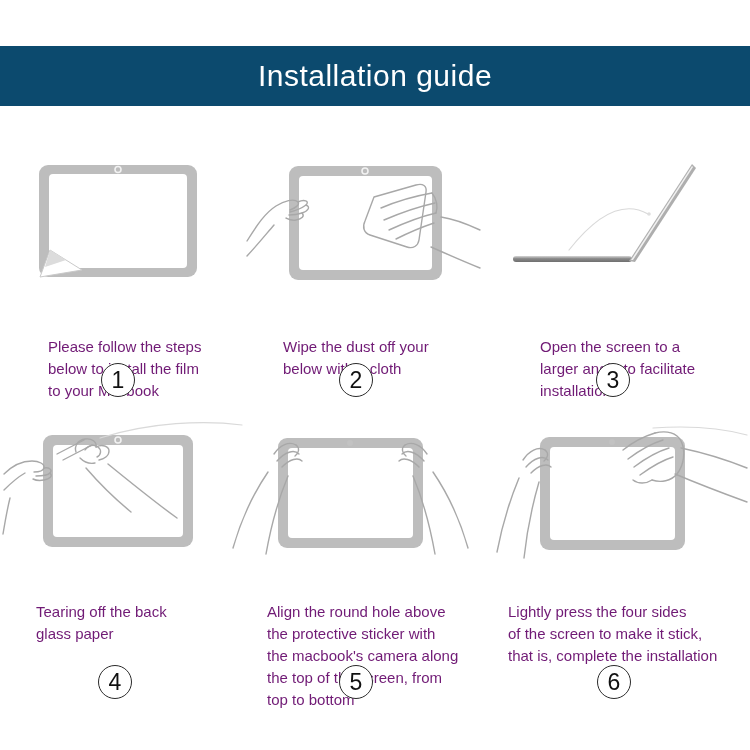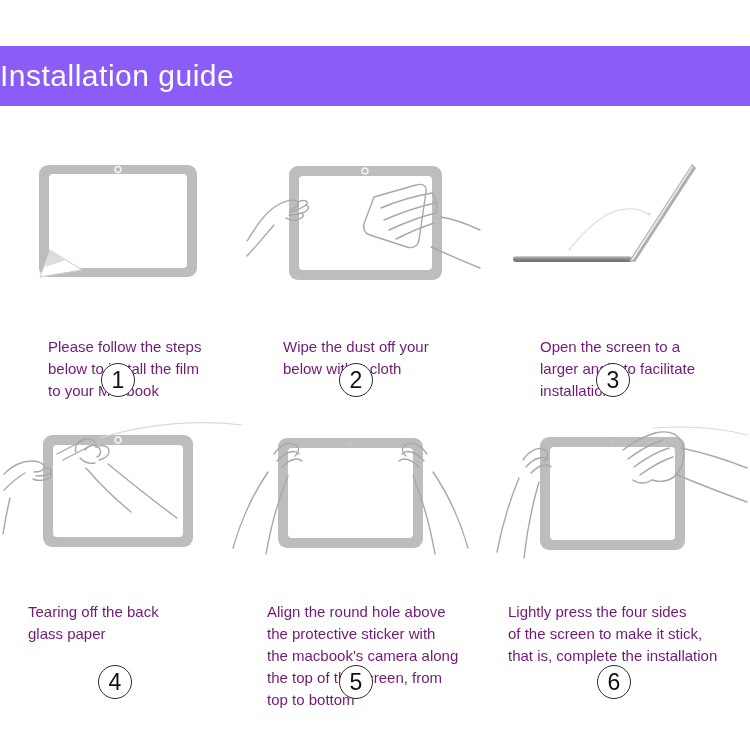--- a/index.html
+++ b/index.html
@@ -2,21 +2,21 @@
 <html><head>
 <meta charset="utf-8">
 <style>
   html,body{margin:0;padding:0;}
   body{
     width:750px;height:750px;position:relative;background:#ffffff;
     font-family:"Liberation Sans", sans-serif;overflow:hidden;
   }
   .banner{
     position:absolute;left:0;top:46px;width:750px;height:60px;
-    background:#8b5cf6;display:flex;align-items:center;justify-content:flex-start;
+    background:#0c4a6e;display:flex;align-items:center;justify-content:center;
   }
   .banner-title{
     color:#ffffff;font-size:30px;font-weight:400;letter-spacing:0.5px;
   }
   .illu{position:absolute;}
   .caption{
     position:absolute;font-size:15px;line-height:22px;color:#701a75;
     white-space:pre-line;
     margin-top:48px;
   }
@@ -155,21 +155,21 @@
 </svg>
 
 <div class="caption" style="left:48px;top:288px;width:175px">Please follow the steps
 below to install the film
 to your Macbook</div>
 <div class="caption" style="left:283px;top:288px;width:195px">Wipe the dust off your
 below with a cloth</div>
 <div class="caption" style="left:540px;top:288px;width:205px">Open the screen to a
 larger angle to facilitate
 installation</div>
-<div class="caption" style="left:28px;top:553px;width:185px">Tearing off the back
+<div class="caption" style="left:36px;top:553px;width:185px">Tearing off the back
 glass paper</div>
 <div class="caption" style="left:267px;top:553px;width:215px">Align the round hole above
 the protective sticker with
 the macbook's camera along
 the top of the screen, from
 top to bottom</div>
 <div class="caption" style="left:508px;top:553px;width:230px">Lightly press the four sides
 of the screen to make it stick,
 that is, complete the installation</div>
 

